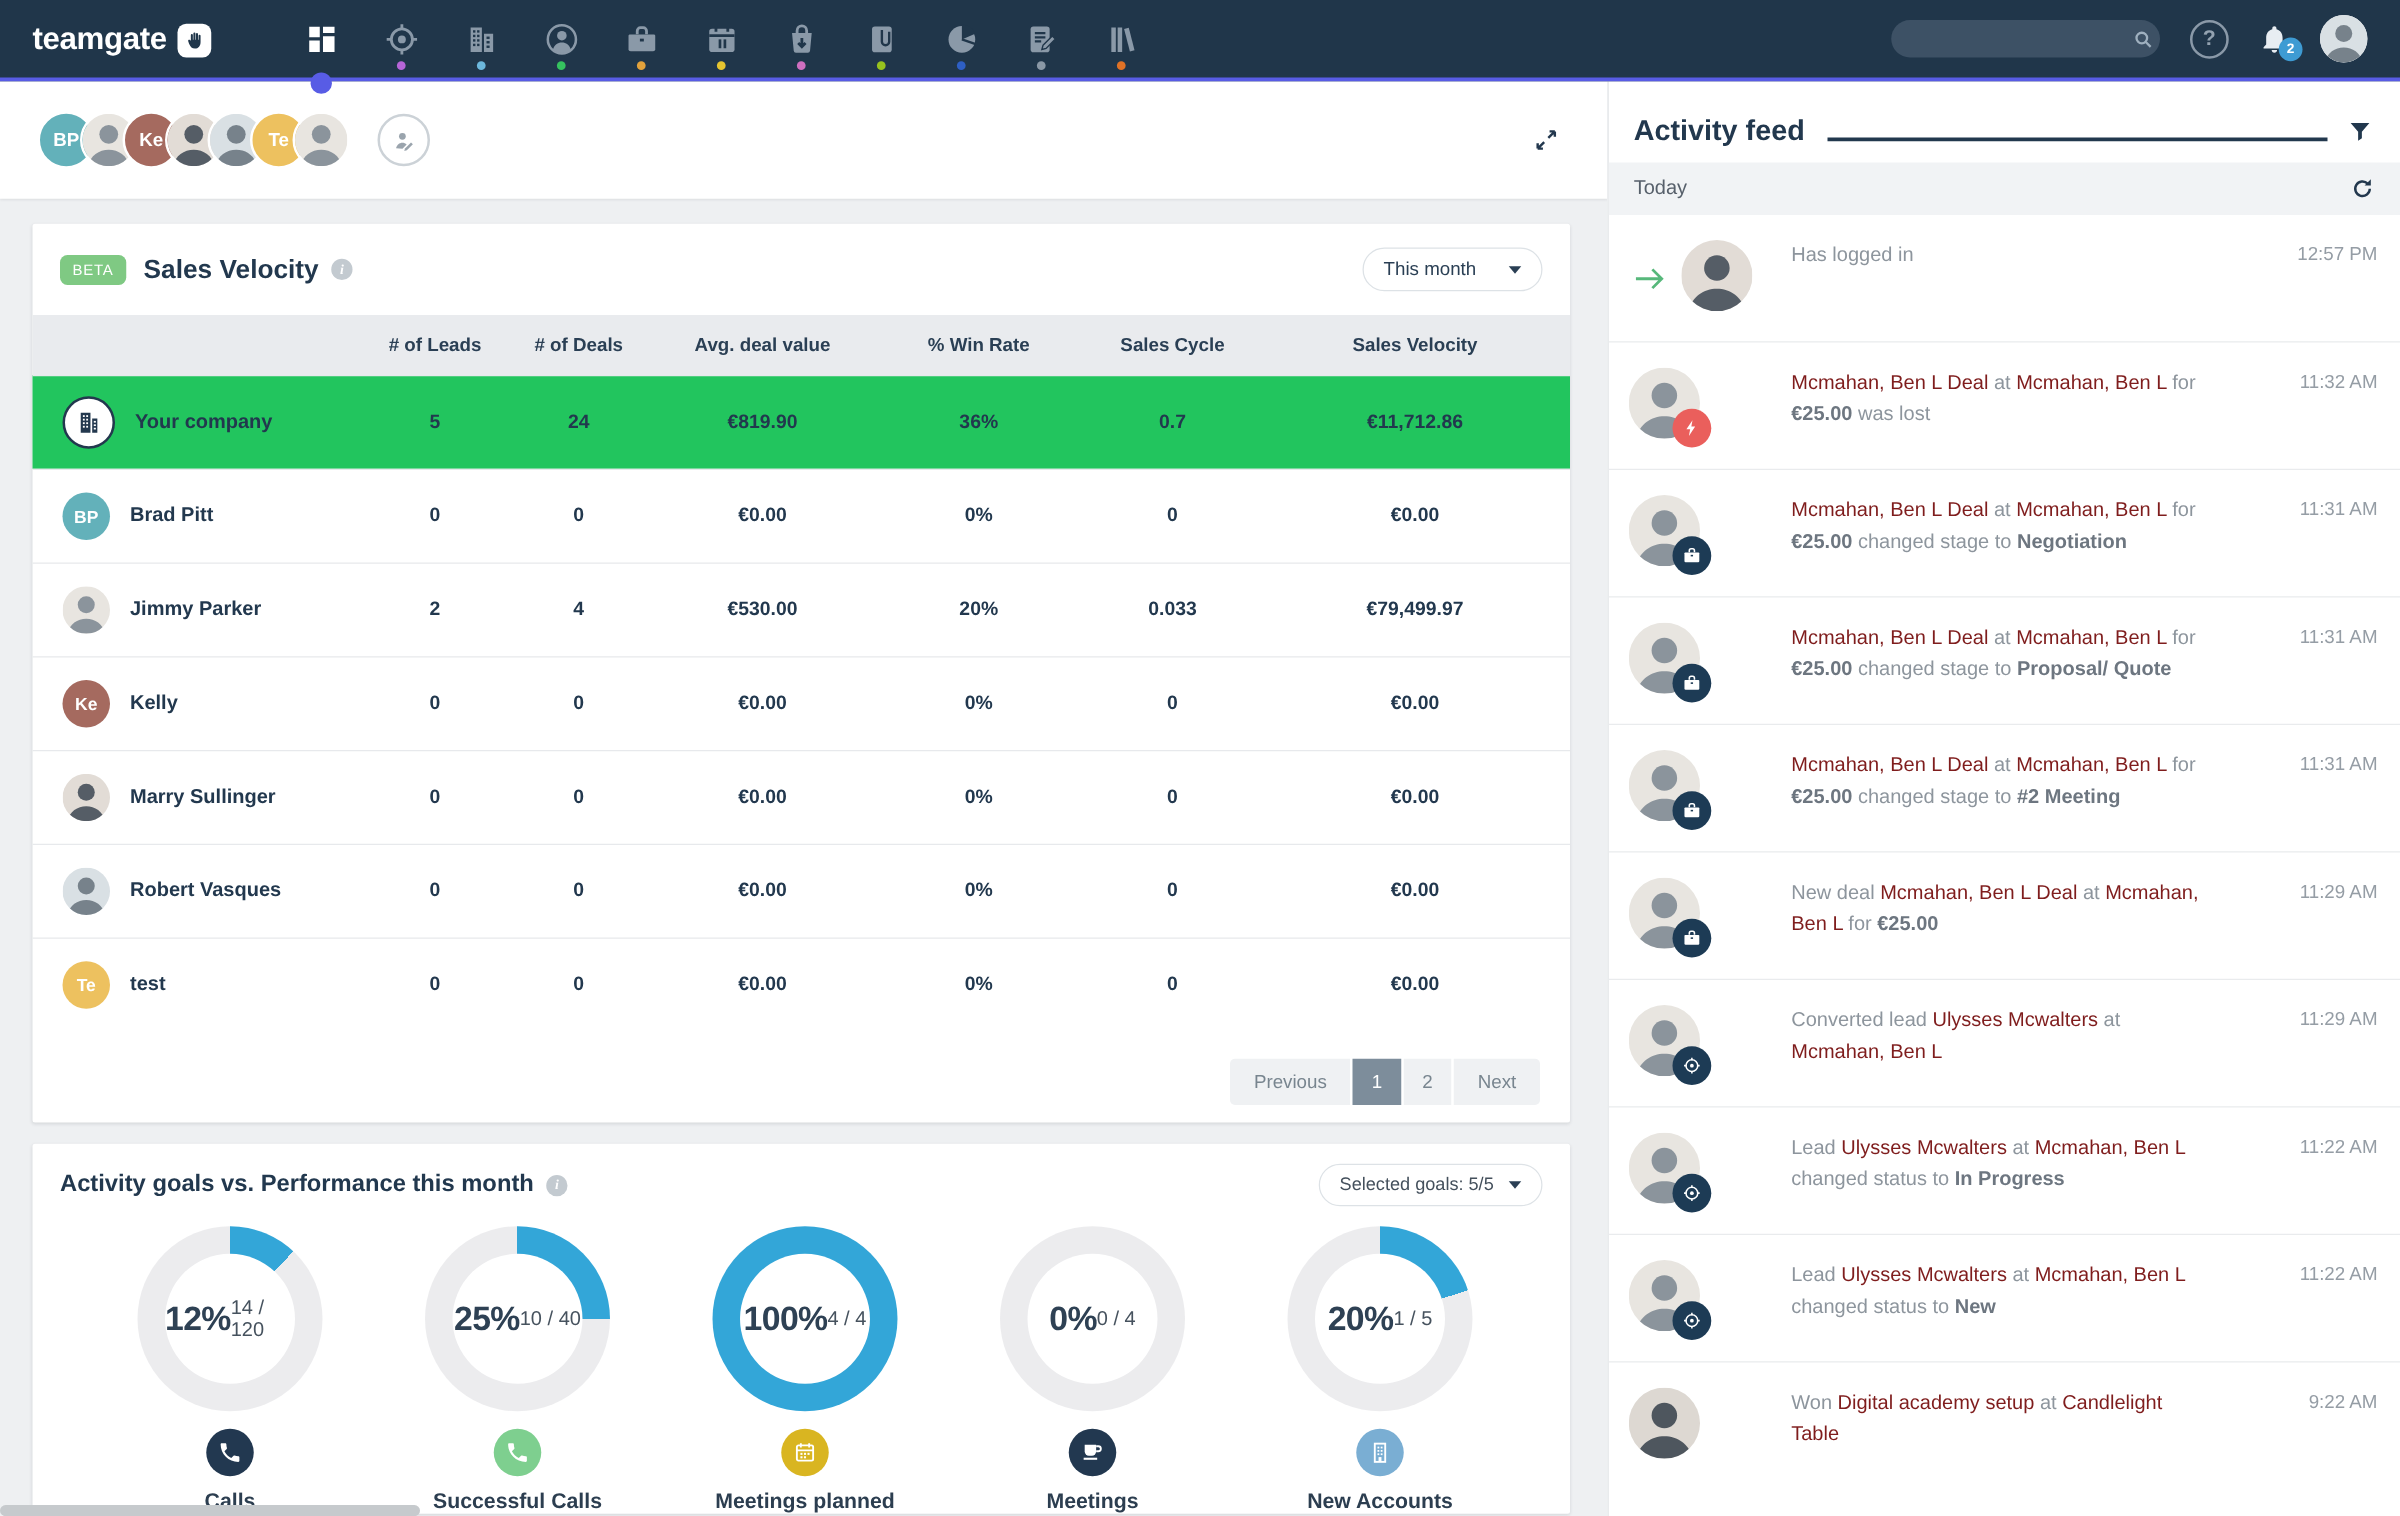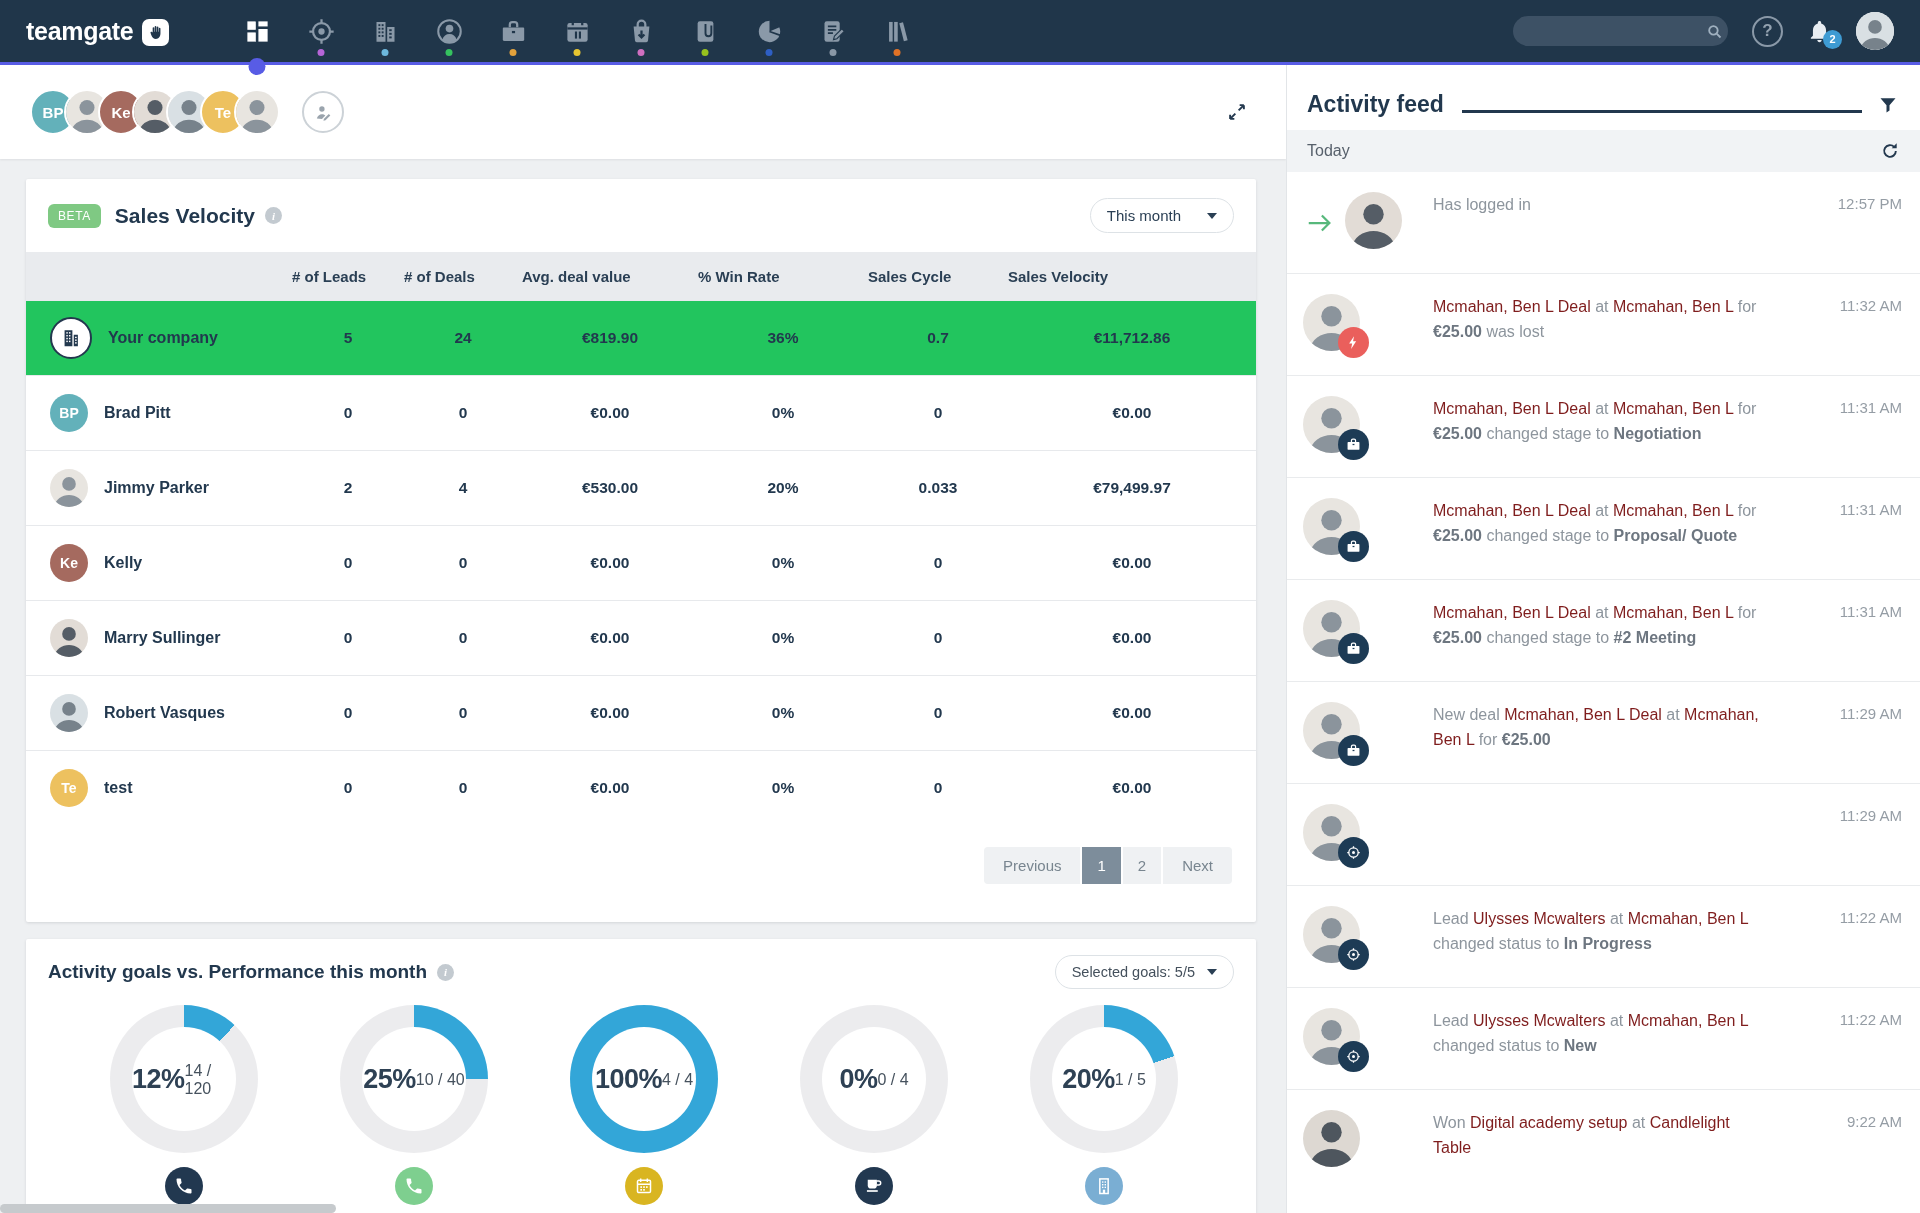--- a/index.html
+++ b/index.html
@@ -59,32 +59,32 @@
   .sv-title{font-size:21px;font-weight:700;color:#22384e}
   .info-dot{width:17px;height:17px;border-radius:50%;background:#c3cad0;color:#fff;font-size:11px;font-weight:700;
     font-style:italic;display:inline-flex;align-items:center;justify-content:center;margin-left:10px;font-family:"Liberation Serif",serif}
   .pill{margin-left:auto;border:1px solid #dde2e6;border-radius:18px;padding:8px 16px;font-size:15px;color:#2a3f54;
     display:flex;align-items:center;gap:26px;background:#fff;cursor:pointer}
   .pill.small-gap{gap:12px;font-size:14.5px;color:#44505c}
   .caret{width:0;height:0;border-left:5px solid transparent;border-right:5px solid transparent;border-top:6px solid #2a3f54}
   .sv-table{--cols:266px 112px 118px 176px 170px 140px 1fr}
   .sv-hrow{display:grid;grid-template-columns:var(--cols);background:#e9ebee;height:48px;align-items:center;
     font-size:15px;font-weight:600;color:#2a3f54}
-  .sv-hcell{}
+  .sv-hcell{text-align:center}
   .sv-row{display:grid;grid-template-columns:var(--cols);height:75px;align-items:center;border-top:1px solid #e7e9ec}
   .sv-row.highlight{background:#22c55e}
   .cell-num{text-align:center;font-weight:600;font-size:15.5px;color:#22384e}
   .name-cell{display:flex;align-items:center;gap:16px;padding-left:24px;font-weight:600;font-size:16px}
   .row-av{width:38px;height:38px;border-radius:50%;overflow:hidden;flex:none;display:flex;align-items:center;
     justify-content:center;color:#fff;font-weight:700;font-size:14px}
   .row-av svg{width:100%;height:100%}
   .company-av{width:42px;height:42px;border-radius:50%;border:2px solid #23384e;color:#23384e;background:#fff;
     display:flex;align-items:center;justify-content:center;flex:none}
   .company-av svg{width:22px;height:22px}
-  .pager{display:flex;justify-content:flex-end;padding:22px 24px 38px;gap:2px}
+  .pager{display:flex;justify-content:flex-end;padding:22px 24px 14px;gap:2px}
   .pg{border:0;background:#eff1f3;color:#78858f;font-size:15px;padding:10px 19px;cursor:pointer;font-family:inherit}
   .pg.num{padding:10px 15px}
   .pg.active{background:#7d8d9b;color:#fff}
   .pg:first-child{border-radius:4px 0 0 4px}
   .pg:last-child{border-radius:0 4px 4px 0}
   
   .goals-card{margin-top:17px}
   .goals-head{display:flex;align-items:center;padding:16px 22px 8px}
   .g-title{font-size:19px;font-weight:700;color:#22384e}
   .goals-row{display:flex;justify-content:space-between;padding:8px 64px 0 70px}
@@ -772,20 +772,21 @@
               </span>
               <span class="fi-badge" style="background:#1d3b55">
                 <svg viewBox="0 0 24 24">
                   <circle cx="12" cy="12" r="7.5" fill="none" stroke="currentColor" stroke-width="2"></circle>
                   <circle cx="12" cy="12" r="2.4" fill="currentColor"></circle>
                   <path stroke="currentColor" stroke-width="2" d="M12 2v3M12 19v3M2 12h3M19 12h3"></path>
                 </svg>
               </span>
             </span>
           </div>
+          <div class="fi-text"><span class="seg-plain">Converted lead </span><span class="seg-link">Ulysses Mcwalters</span><span class="seg-plain"> at </span><span class="seg-link">Mcmahan, Ben L</span></div>
           <div class="fi-time">11:29 AM</div>
         </div>
         <div class="feed-item">
           <div class="fi-left">
             <span class="fi-avatar">
               <span class="fi-photo">
                 <svg viewBox="0 0 24 24">
                   <rect width="24" height="24" fill="#e8e5e0"></rect>
                   <circle cx="12" cy="9.4" r="4.3" fill="#8b949c"></circle>
                   <path d="M2.5 24c1-5 5.1-7.6 9.5-7.6s8.5 2.6 9.5 7.6z" fill="#8b949c"></path>

